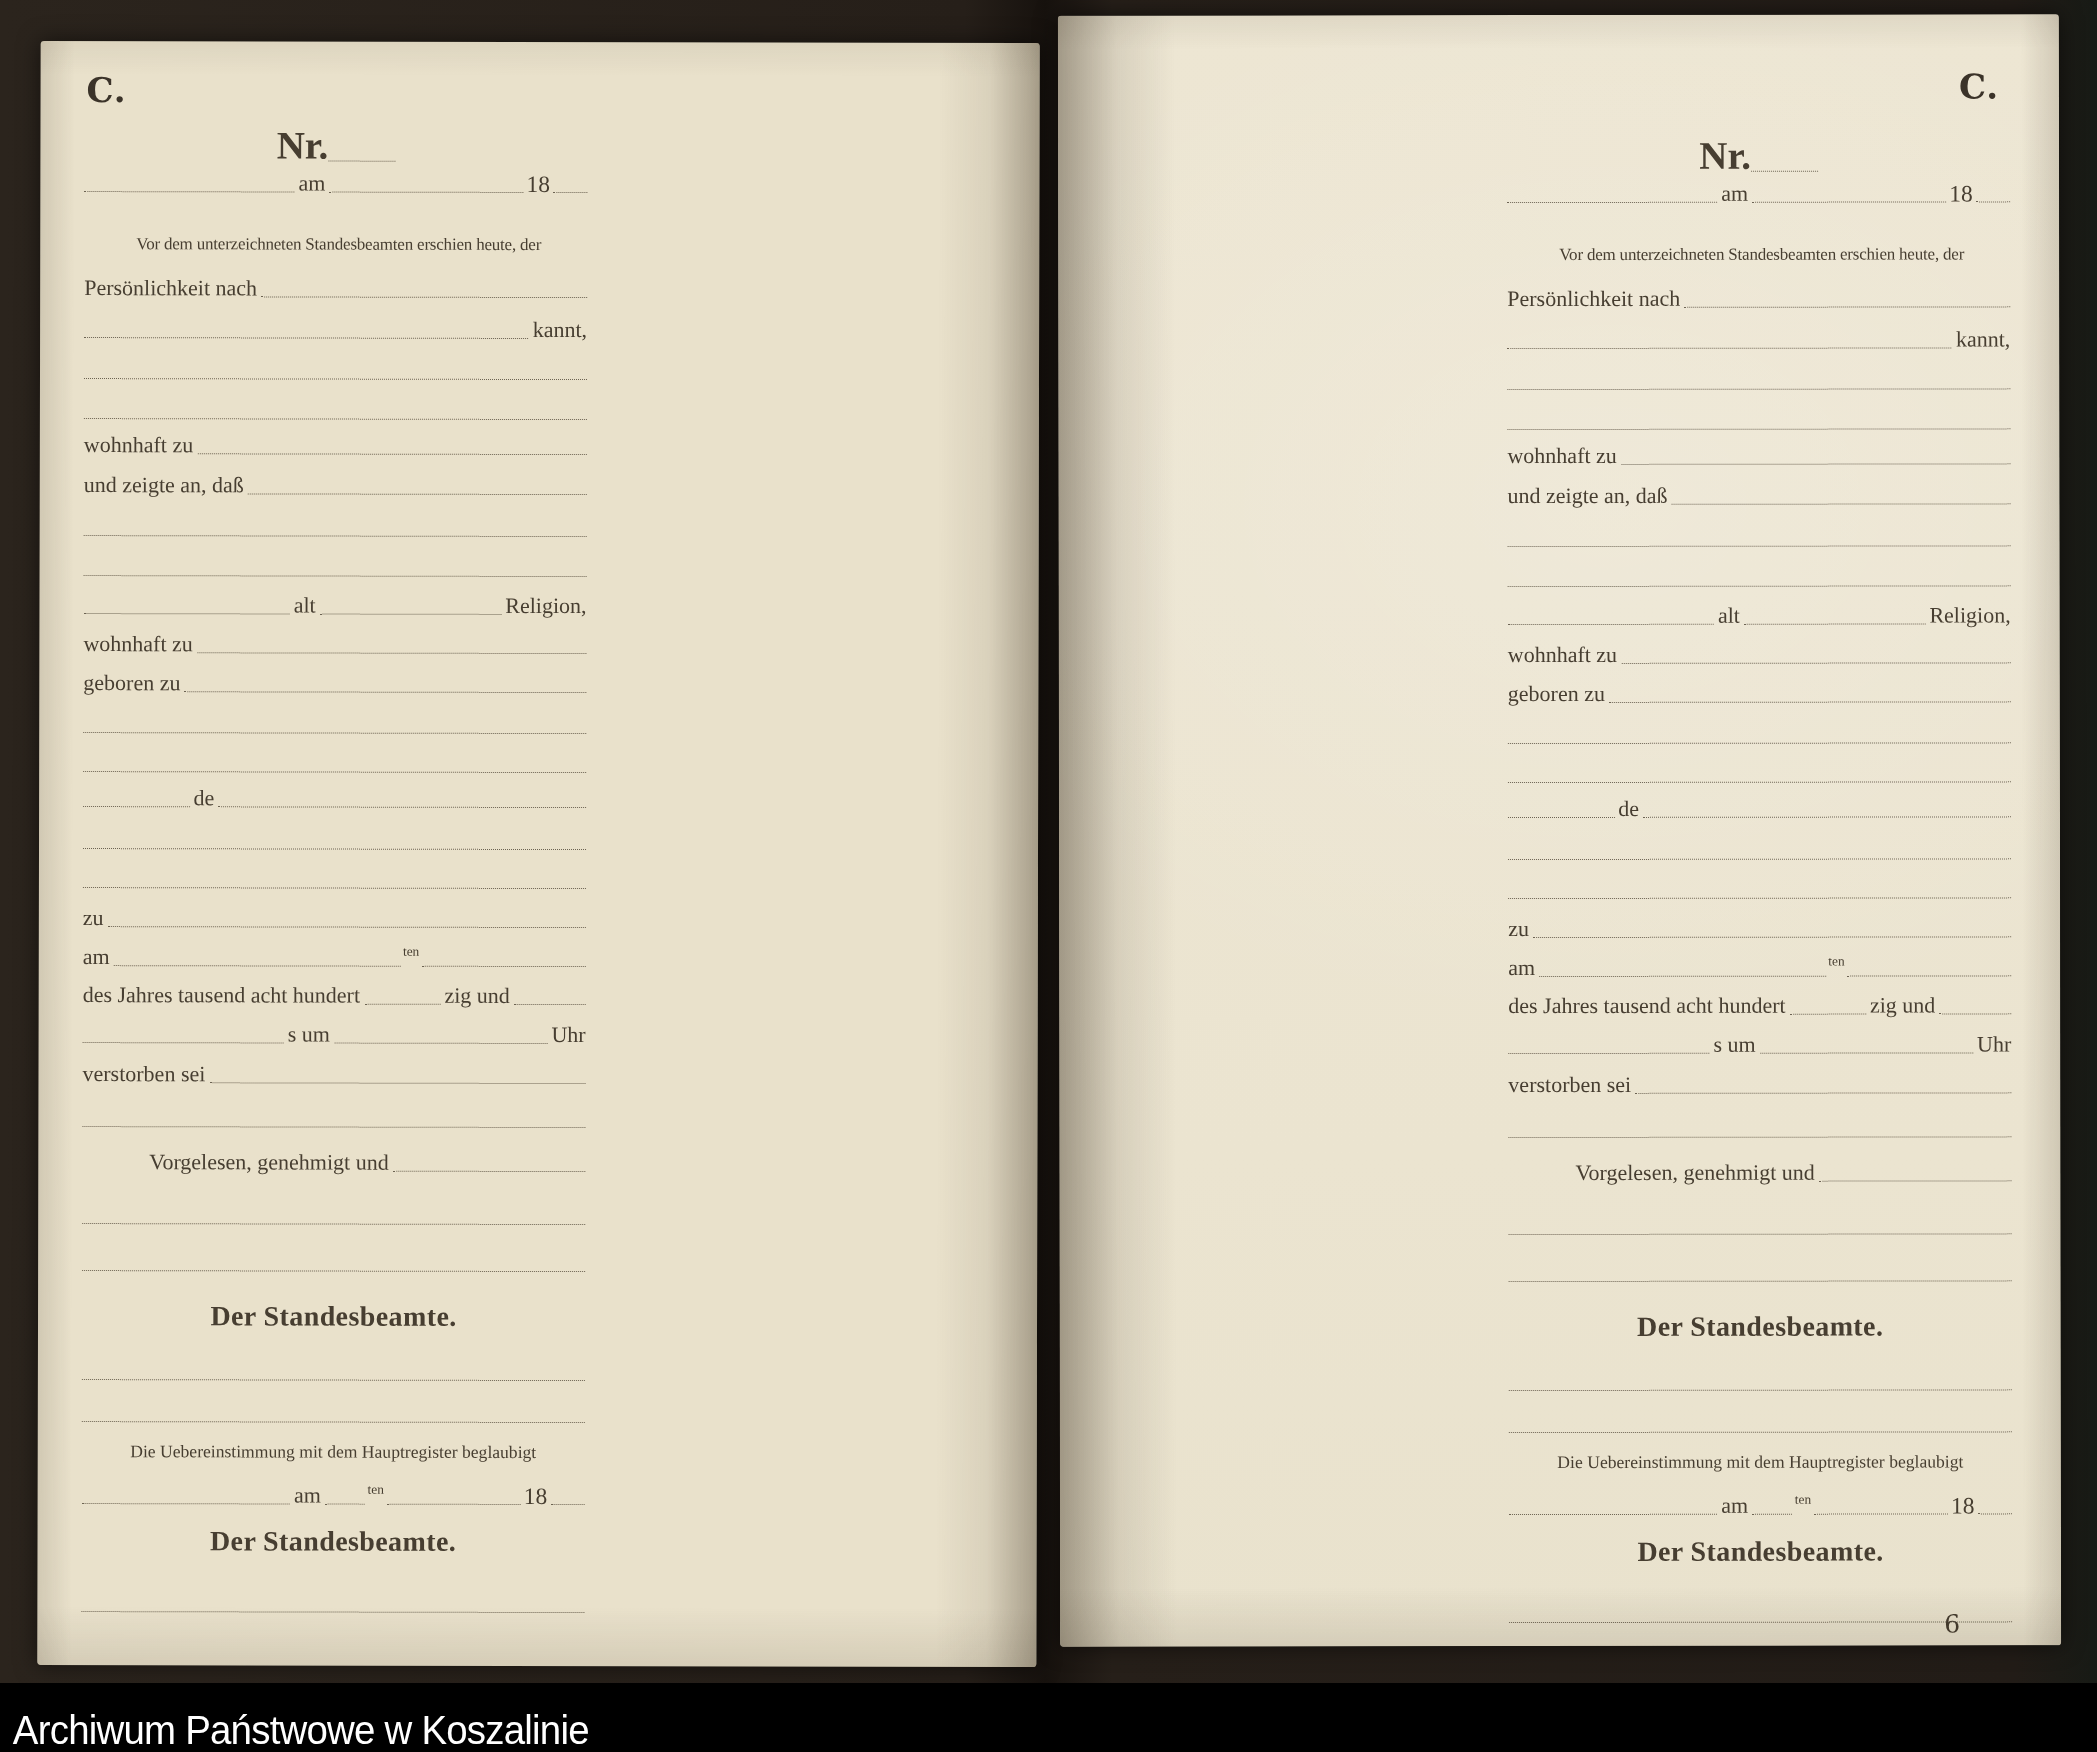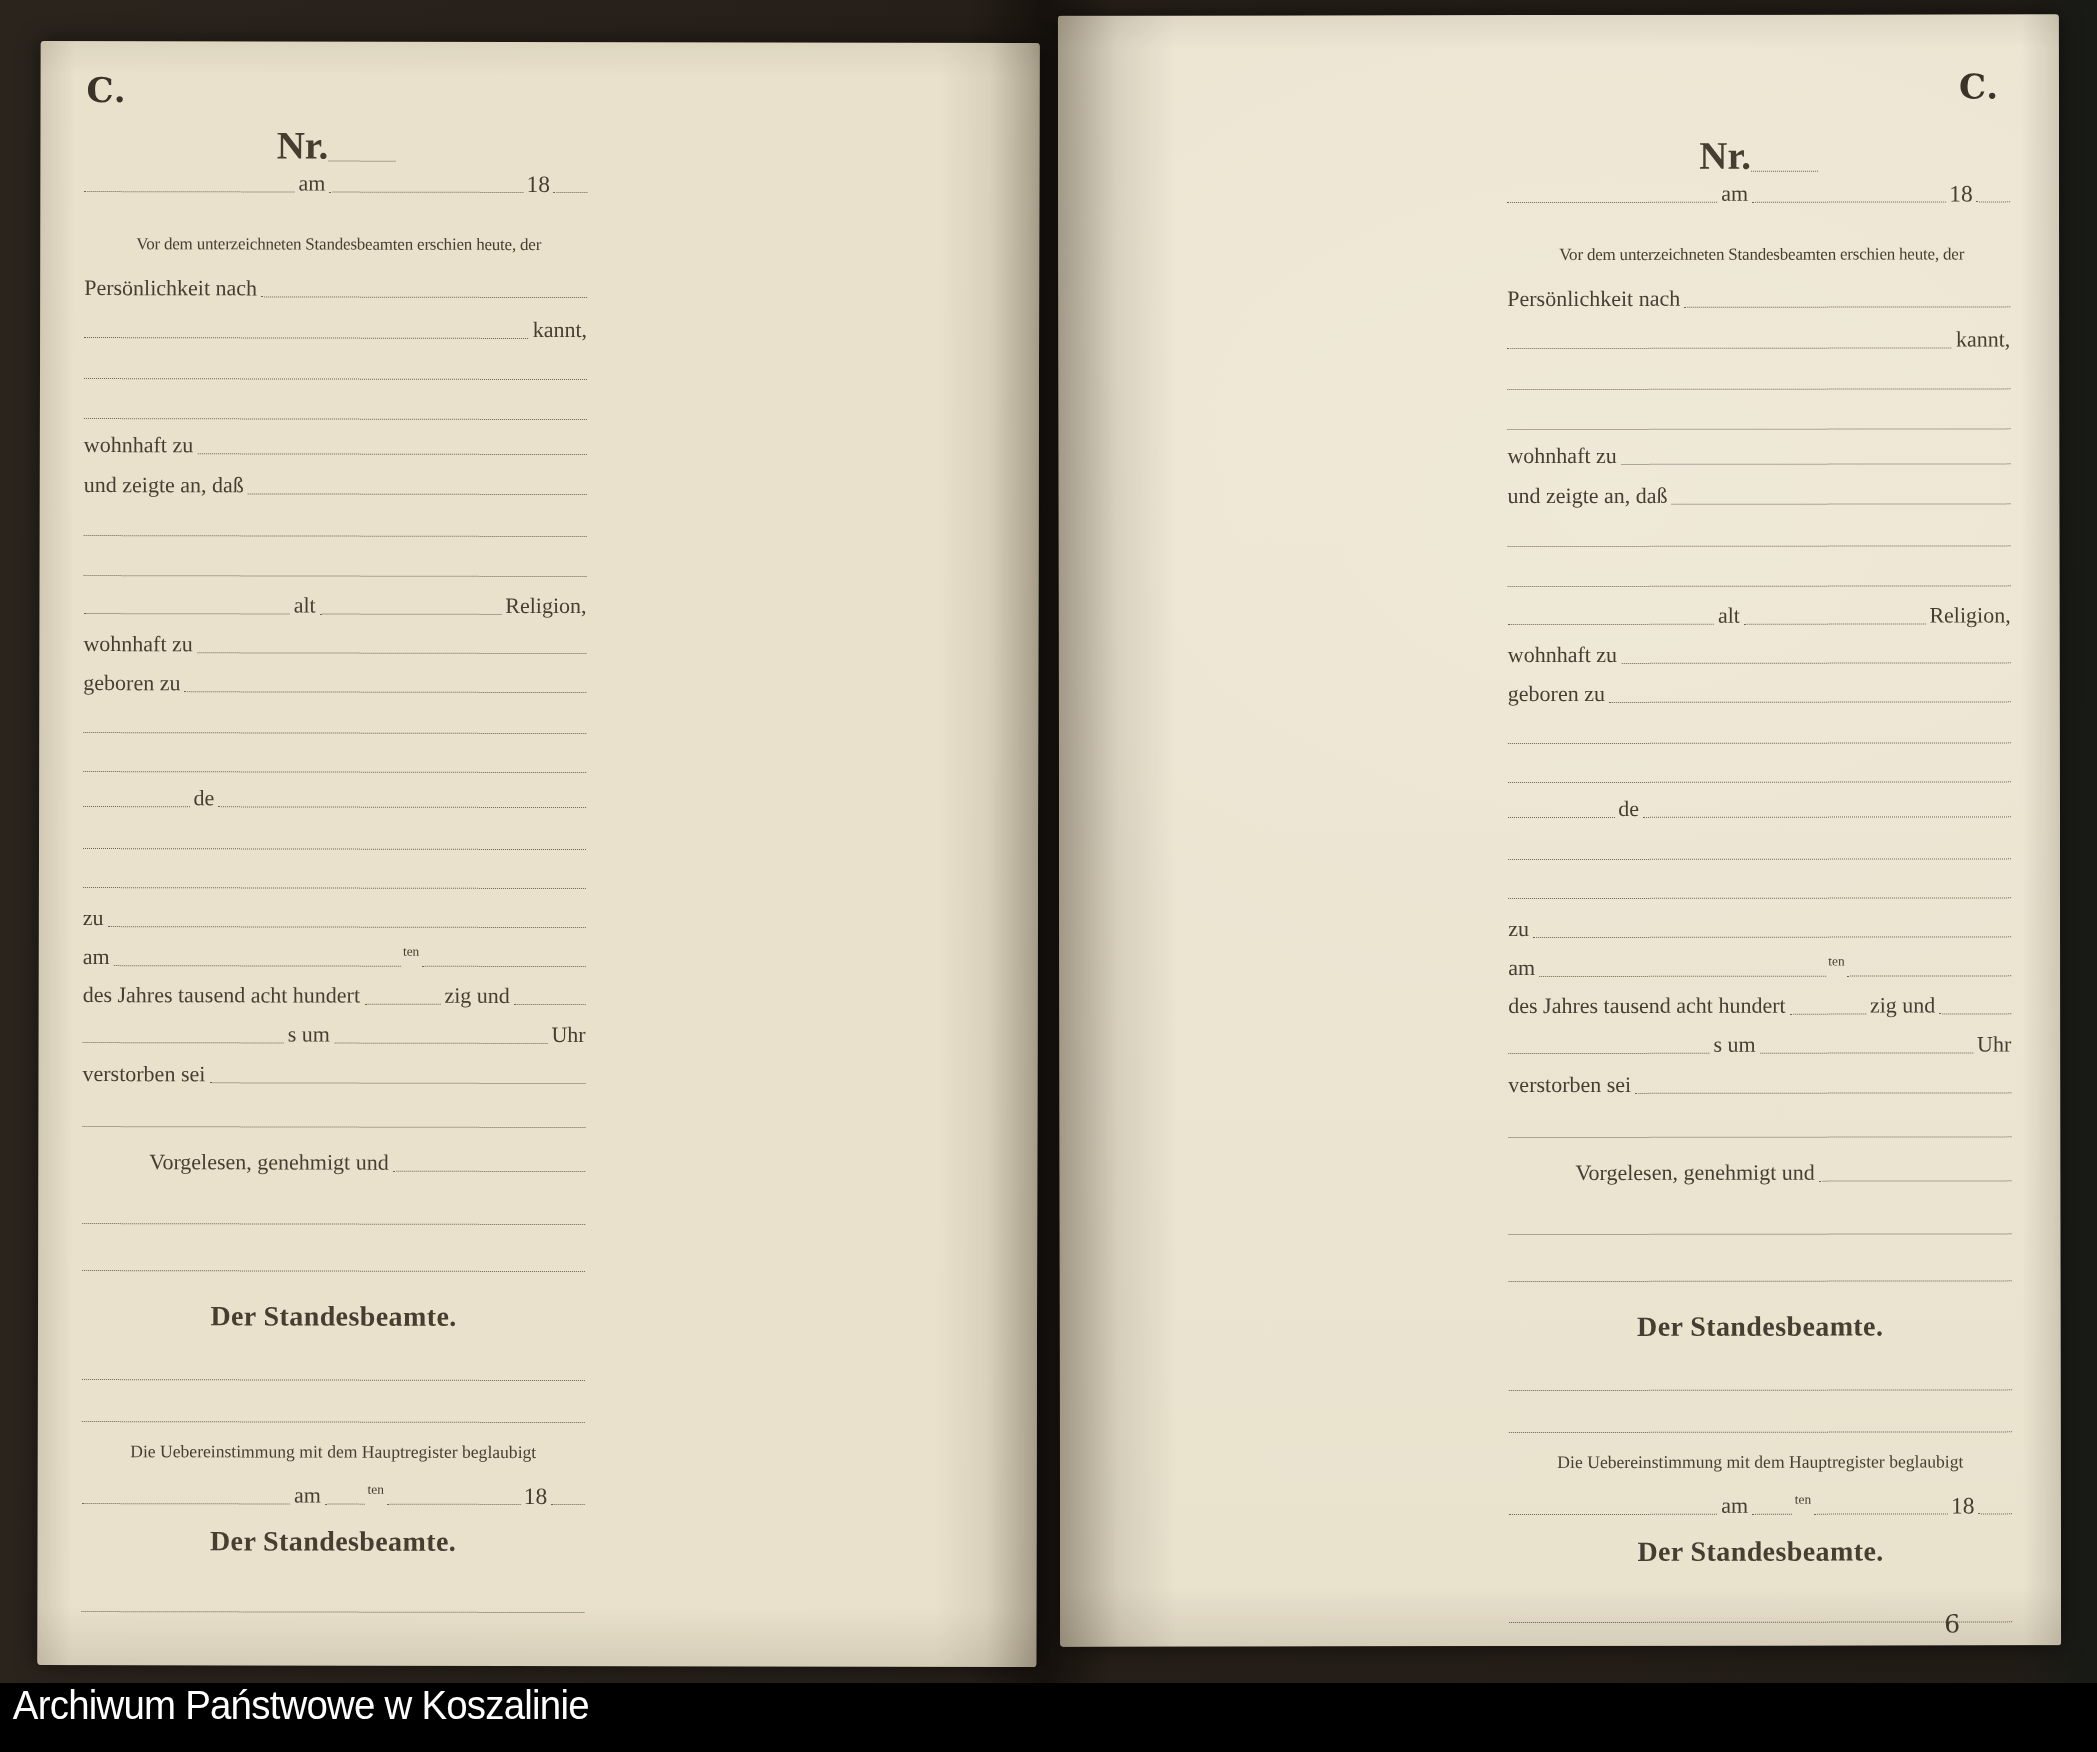--- a/index.html
+++ b/index.html
@@ -55,21 +55,21 @@
   .sup{flex:none;font-size:13.4px;line-height:13.4px;margin:0 2.5px 15px 2.5px;}
   .num{flex:none;font-size:23.5px;}
   .row-nr{justify-content:center;height:54px;font-weight:bold;font-size:39px;line-height:49px;}
   .row-nr .dots{margin-bottom:8.4px;}
   .row-intro{display:block;font-size:17px;letter-spacing:-0.2px;text-indent:52px;overflow:visible;}
   .row-stand{display:block;text-align:center;font-weight:bold;font-size:28px;height:42px;line-height:40px;letter-spacing:0.4px;}
   .row-begl{display:block;text-align:center;font-size:17.6px;}
   .indent80{margin-left:67px;}
   
   .bottom-bar{position:absolute;left:0;top:1683px;width:2098px;height:70px;background:#000;
-    display:flex;align-items:flex-start;}
+    display:flex;align-items:flex-end;}
   .bottom-bar .archive-label{font-family:"Liberation Sans",sans-serif;font-size:40px;color:#fff;
     padding-left:13.4px;letter-spacing:-0.8px;transform:scaleX(.96);transform-origin:left center;}
 </style>
 </head>
 <body>
 
 <div class="scene">
   <div class="page page-left">
   <div class="corner-letter">C.</div>
 

